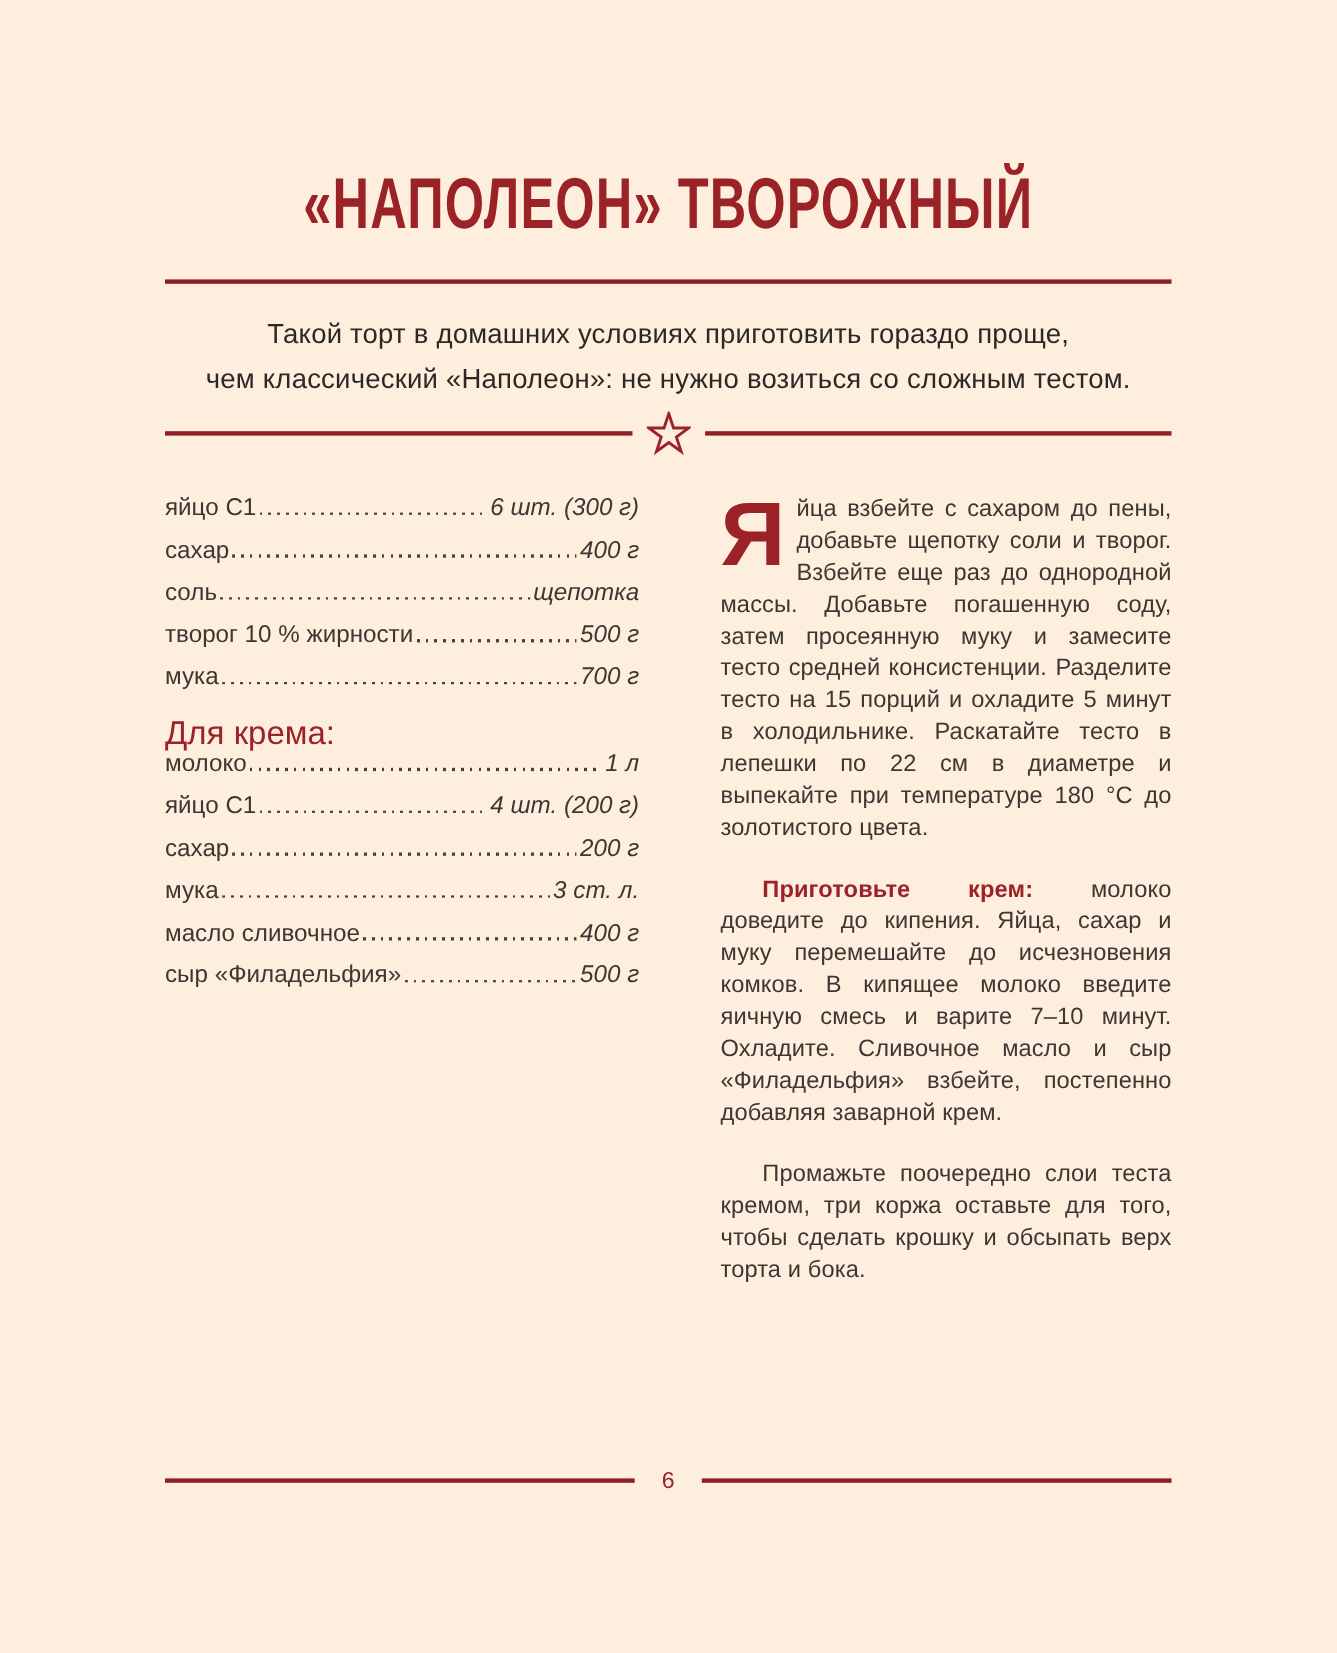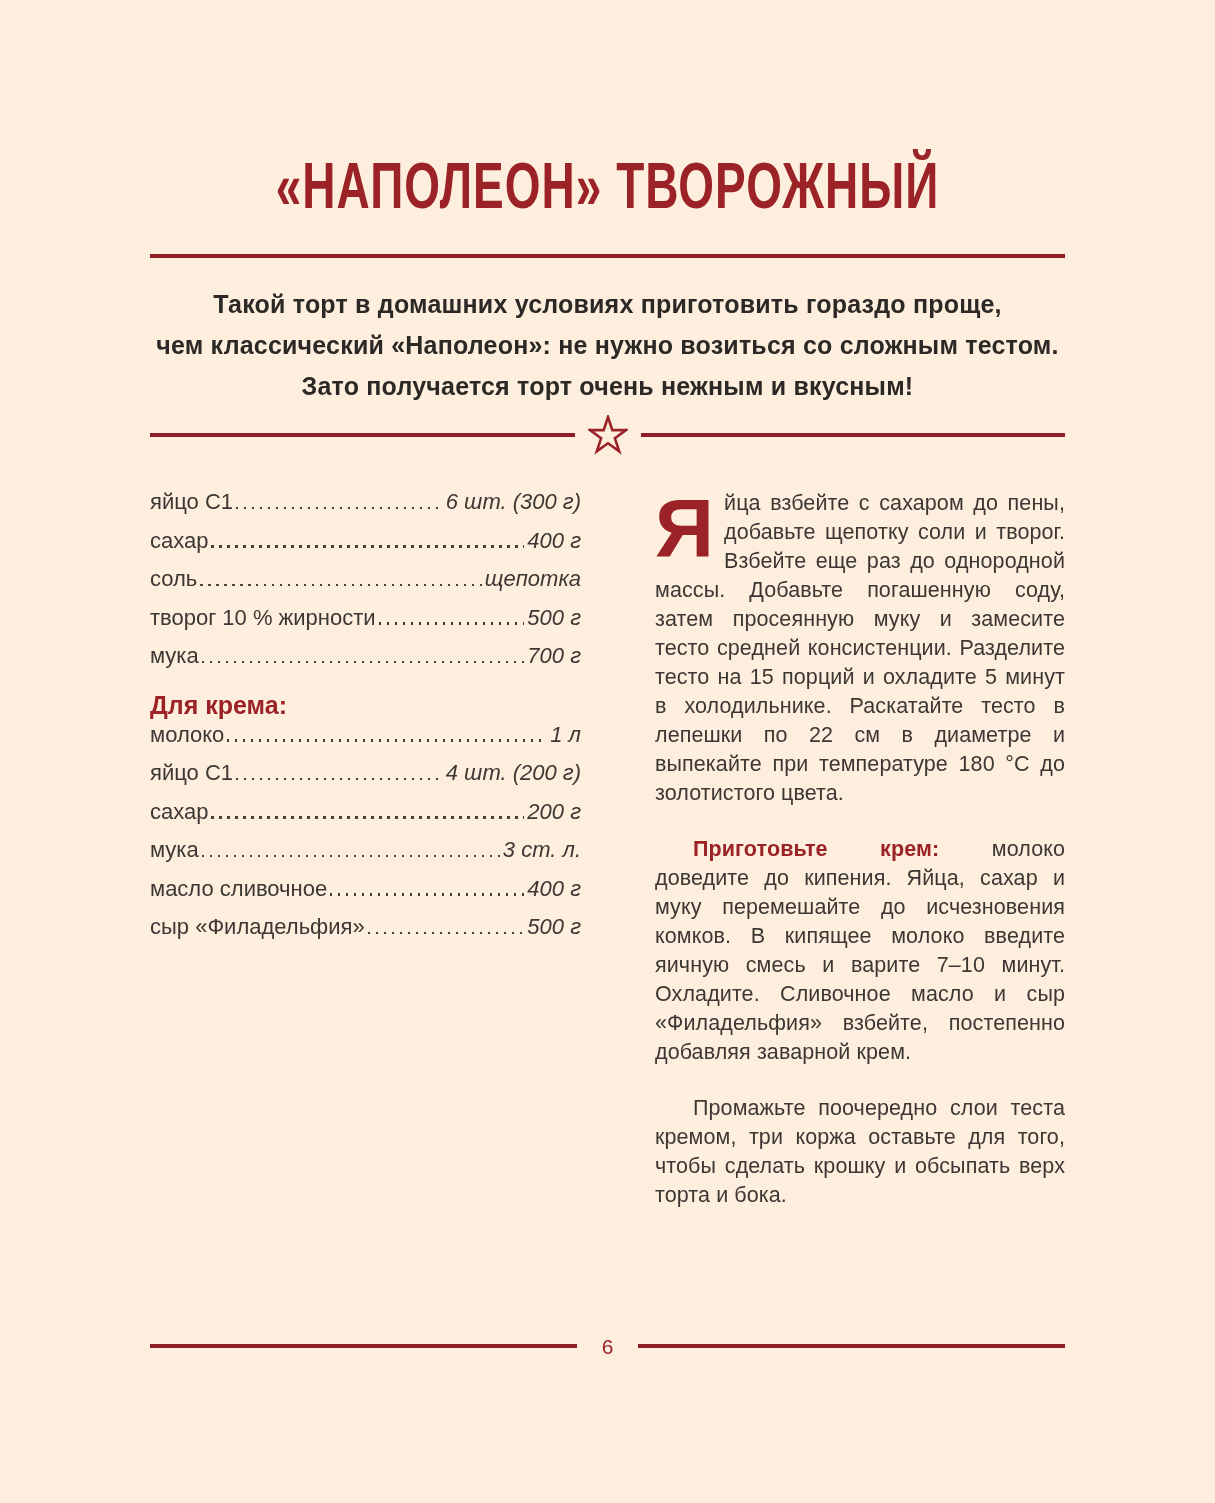--- a/index.html
+++ b/index.html
@@ -30,21 +30,21 @@
     transform:scaleY(1.42);
     transform-origin:center;
     white-space:nowrap;
   }
   
   .rule1{margin:36px 150px 0;height:4px;background:var(--rule);}
   
   .intro{
     margin:26px 120px 0;
     text-align:center;
-    font-weight:bold;
+    font-weight:normal;
     font-size:25px;
     line-height:41px;
     color:var(--intro);
     letter-spacing:0.2px;
   }
   
   .star-divider{margin:7px 150px 0;display:flex;align-items:center;gap:13px;height:42px;}
   .sd-line{flex:1;height:4px;background:var(--rule);}
   .sd-star{width:40px;height:40px;display:block;}
   
@@ -55,22 +55,22 @@
   .ing-value{white-space:nowrap;font-style:italic;}
   .leader{
     flex:1 1 auto;
     min-width:14px;
     height:2.5px;
     margin:0 3px;
     background-image:repeating-linear-gradient(to right,#46413b 0 2.5px,transparent 2.5px 8px);
   }
   .ing-header{
     color:var(--accent);
-    font-weight:bold;
-    font-size:25px;
+    font-weight:normal;
+    font-size:30px;
     margin:9px 0 5px;
     height:26px;
   }
   .col-right{
     flex:1;
     font-size:21.5px;
     line-height:29px;
     text-align:justify;
     color:var(--text);
     letter-spacing:0.1px;
@@ -101,21 +101,20 @@
 
   <div class="title-wrap">
     <h1 class="title-text" style="margin:0">«НАПОЛЕОН» ТВОРОЖНЫЙ</h1>
   </div>
 
   <div class="rule1"></div>
 
   <div class="intro">
     <div>Такой торт в домашних условиях приготовить гораздо проще,</div>
     <div>чем классический «Наполеон»: не нужно возиться со сложным тестом.</div>
-    <div>Зато получается торт очень нежным и вкусным!</div>
   </div>
 
   <div class="star-divider">
     <div class="sd-line"></div>
     <svg class="sd-star" viewBox="0 0 40 40" aria-hidden="true">
       <polygon points="20,2 24.3,15.1 38.1,15.1 26.9,23.3 31.2,36.4 20,28.3 8.8,36.4 13.1,23.3 1.9,15.1 15.7,15.1" fill="none" stroke="#9b2226" stroke-width="2.6" stroke-linejoin="miter"></polygon>
     </svg>
     <div class="sd-line"></div>
   </div>
 

